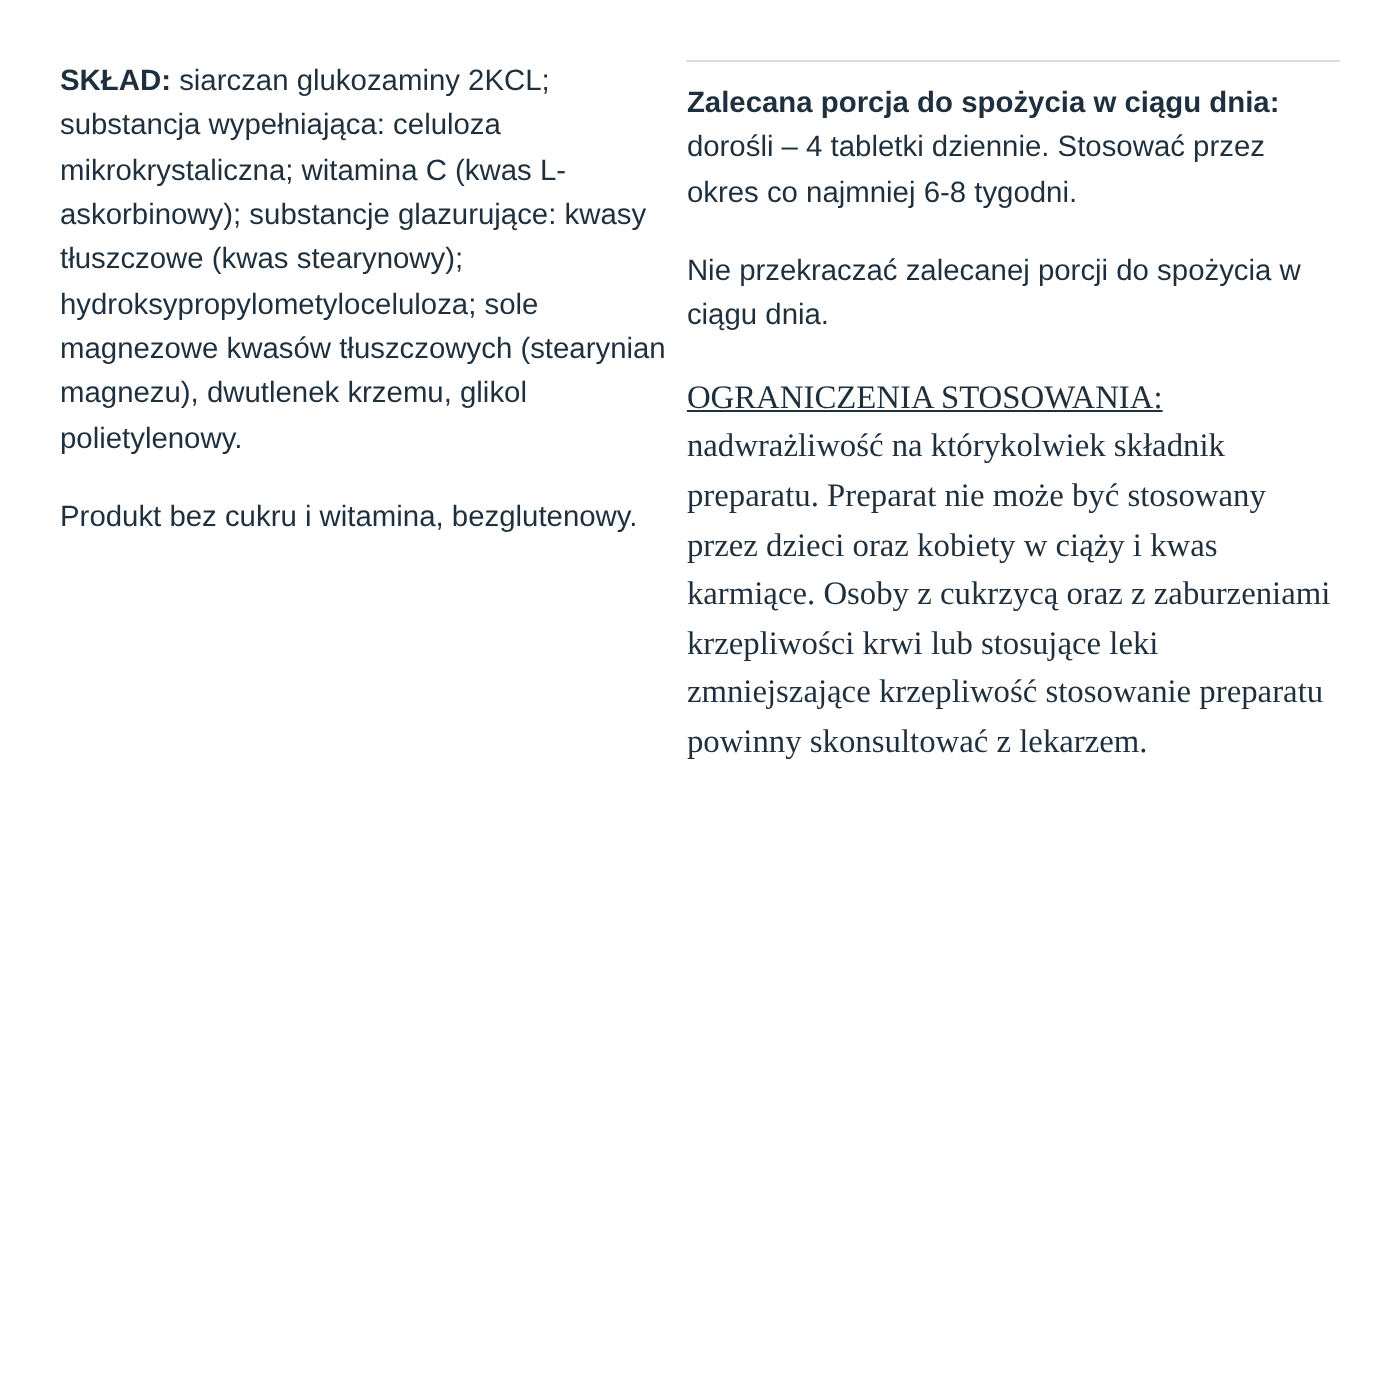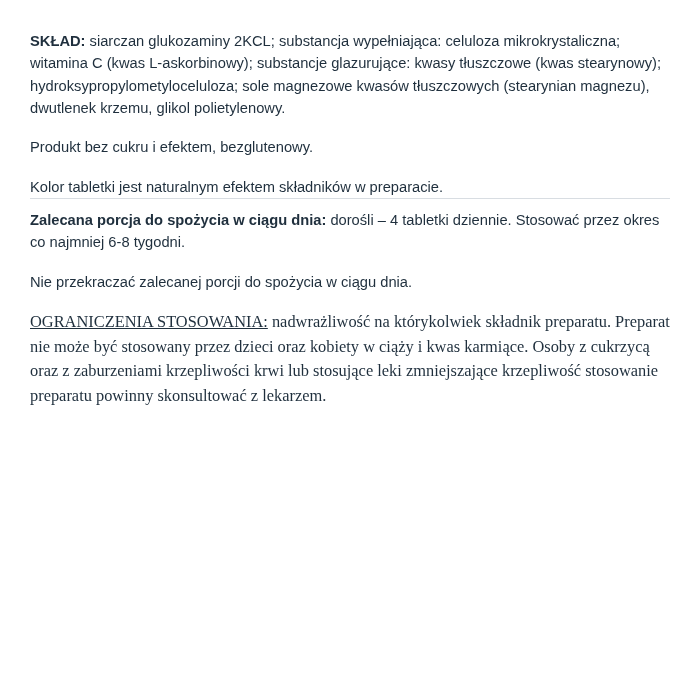--- a/index.html
+++ b/index.html
@@ -12,21 +12,21 @@
     background: #ffffff;
     font-family: "Liberation Sans", sans-serif;
     color: #1b2a38;
   }
   .page {
     width: 700px;
     height: 700px;
     box-sizing: border-box;
     padding: 30px 30px 20px 30px;
     display: flex;
-    flex-direction: column;
+    flex-direction: row;
   }
   .section {
     padding: 0;
   }
   .section + .section {
     border-top: 1px solid #d8dde2;
     padding-top: 10px;
   }
   p {
     margin: 0 0 17px 0;
@@ -50,22 +50,21 @@
     text-decoration: underline;
   }
 </style>
 </head>
 <body>
 
 <div class="page">
 
   <div class="section">
     <p><span class="lead-label">SKŁAD:</span><span> siarczan glukozaminy 2KCL; substancja wypełniająca: celuloza mikrokrystaliczna; witamina C (kwas L-askorbinowy); substancje glazurujące: kwasy tłuszczowe (kwas stearynowy); hydroksypropylometyloceluloza; sole magnezowe kwasów tłuszczowych (stearynian magnezu), dwutlenek krzemu, glikol polietylenowy.</span></p>
-    <p>Produkt bez cukru i efektem, bezglutenowy.</p>
-    <p>Kolor tabletki jest naturalnym efektem składników w preparacie.</p>
+    <p>Produkt bez cukru i witamina, bezglutenowy.</p>
   </div>
 
   <div class="section">
     <p><span class="lead-label">Zalecana porcja do spożycia w ciągu dnia:</span><span>  dorośli – 4 tabletki dziennie. Stosować przez okres co najmniej 6-8 tygodni.</span></p>
     <p>Nie przekraczać zalecanej porcji do spożycia w ciągu dnia.</p>
     <p class="serif-block"><span class="lead-label">OGRANICZENIA STOSOWANIA:</span><span> nadwrażliwość na którykolwiek składnik preparatu. Preparat nie może być stosowany przez dzieci oraz kobiety w ciąży i kwas karmiące. Osoby z cukrzycą oraz z zaburzeniami krzepliwości krwi lub stosujące leki zmniejszające krzepliwość stosowanie preparatu powinny skonsultować z lekarzem.</span></p>
   </div>
 
 </div>
 

